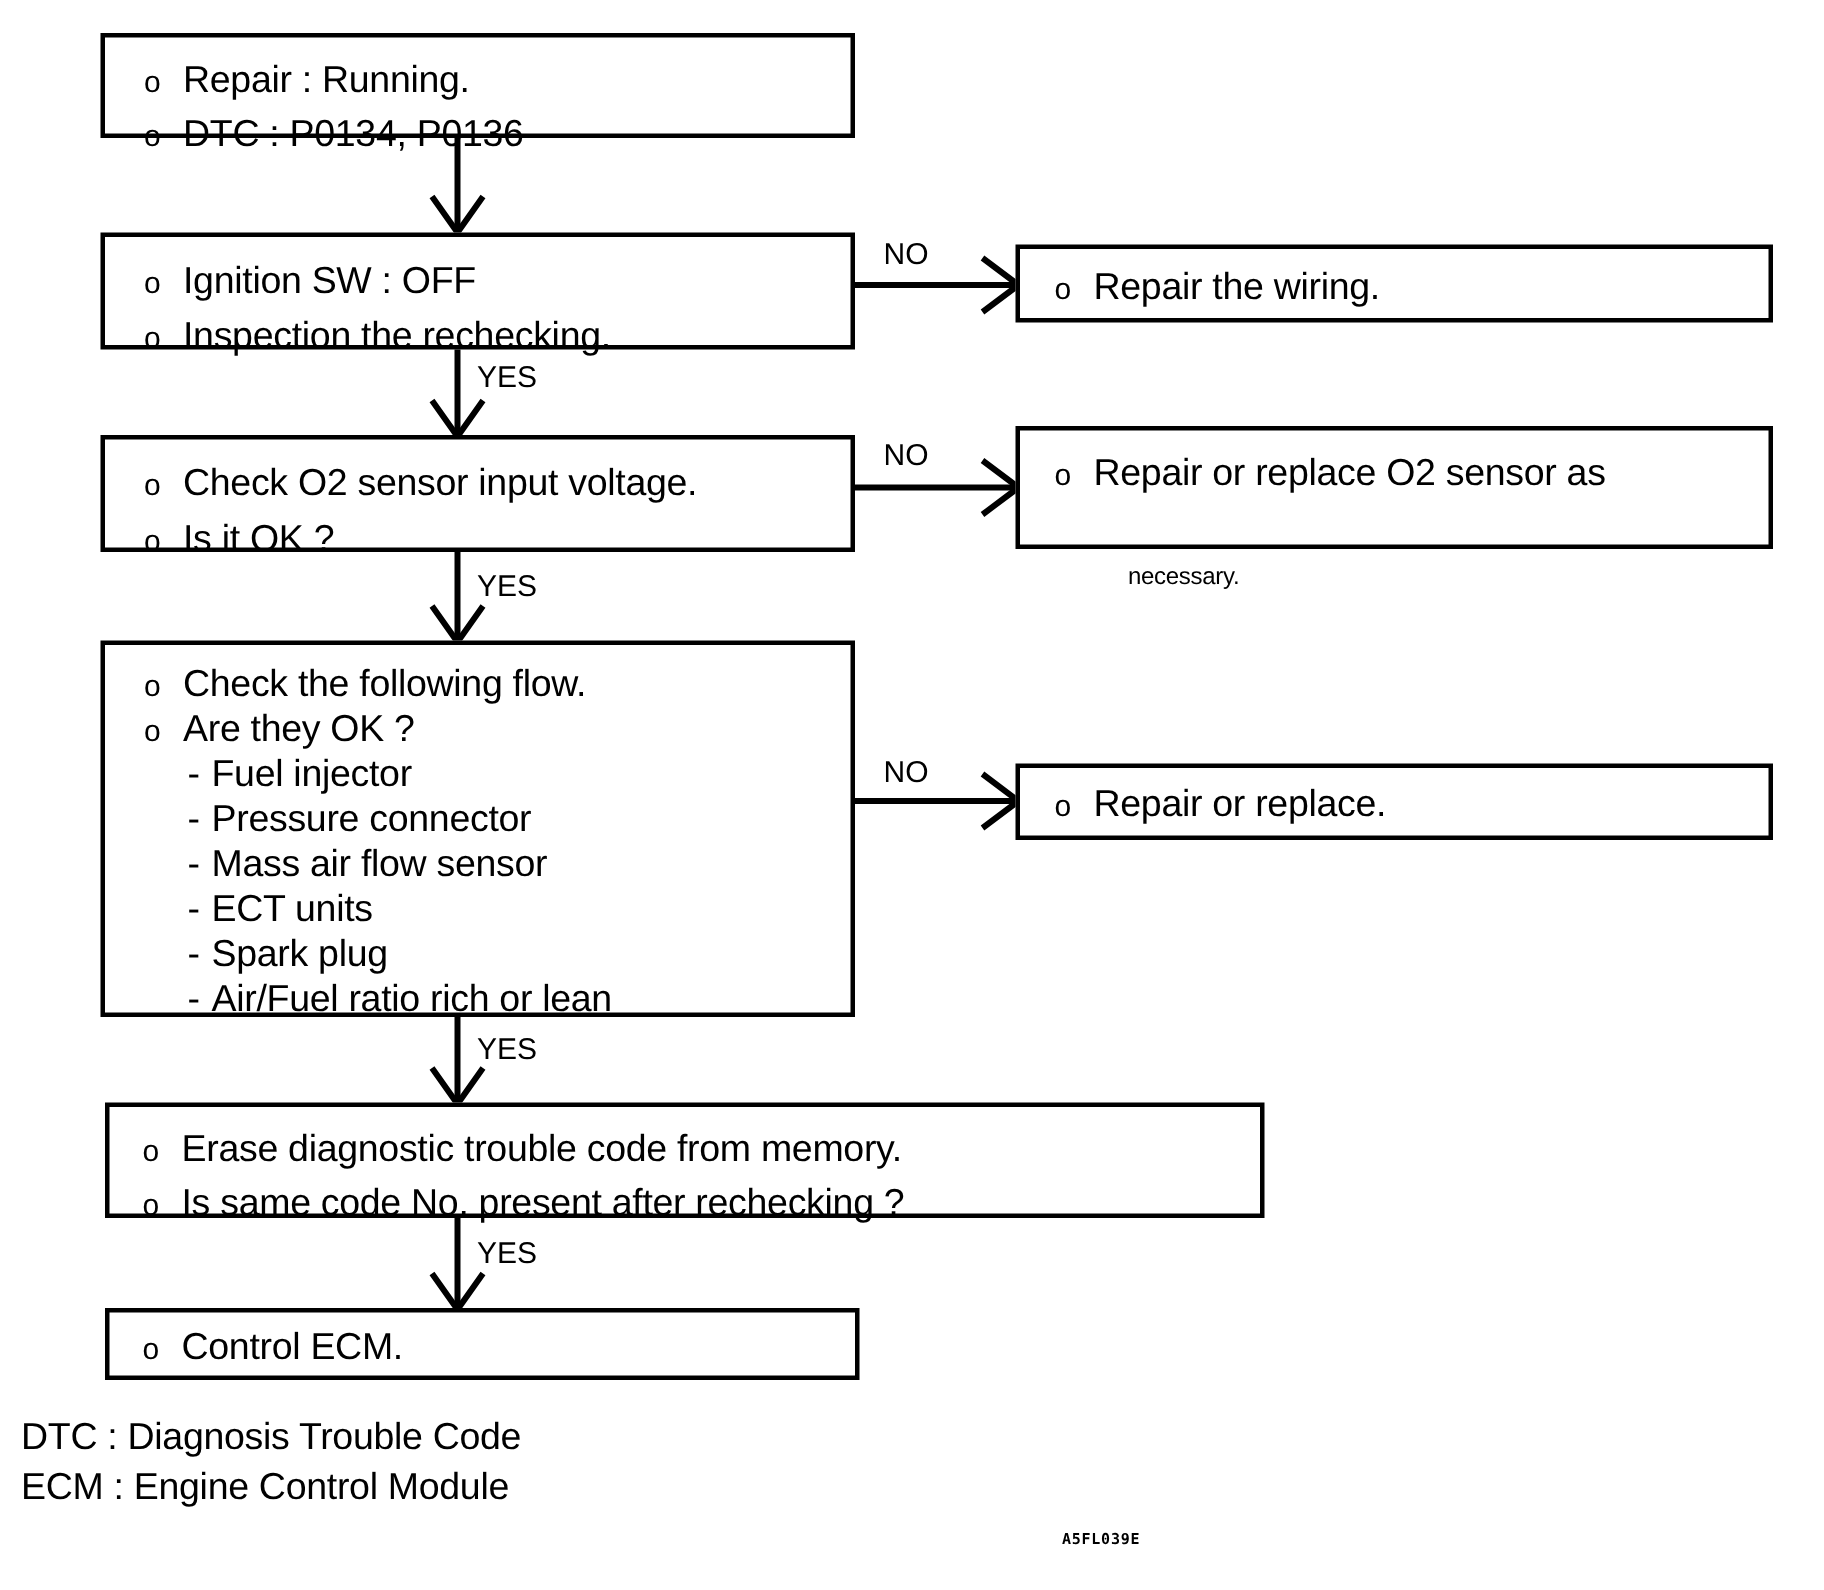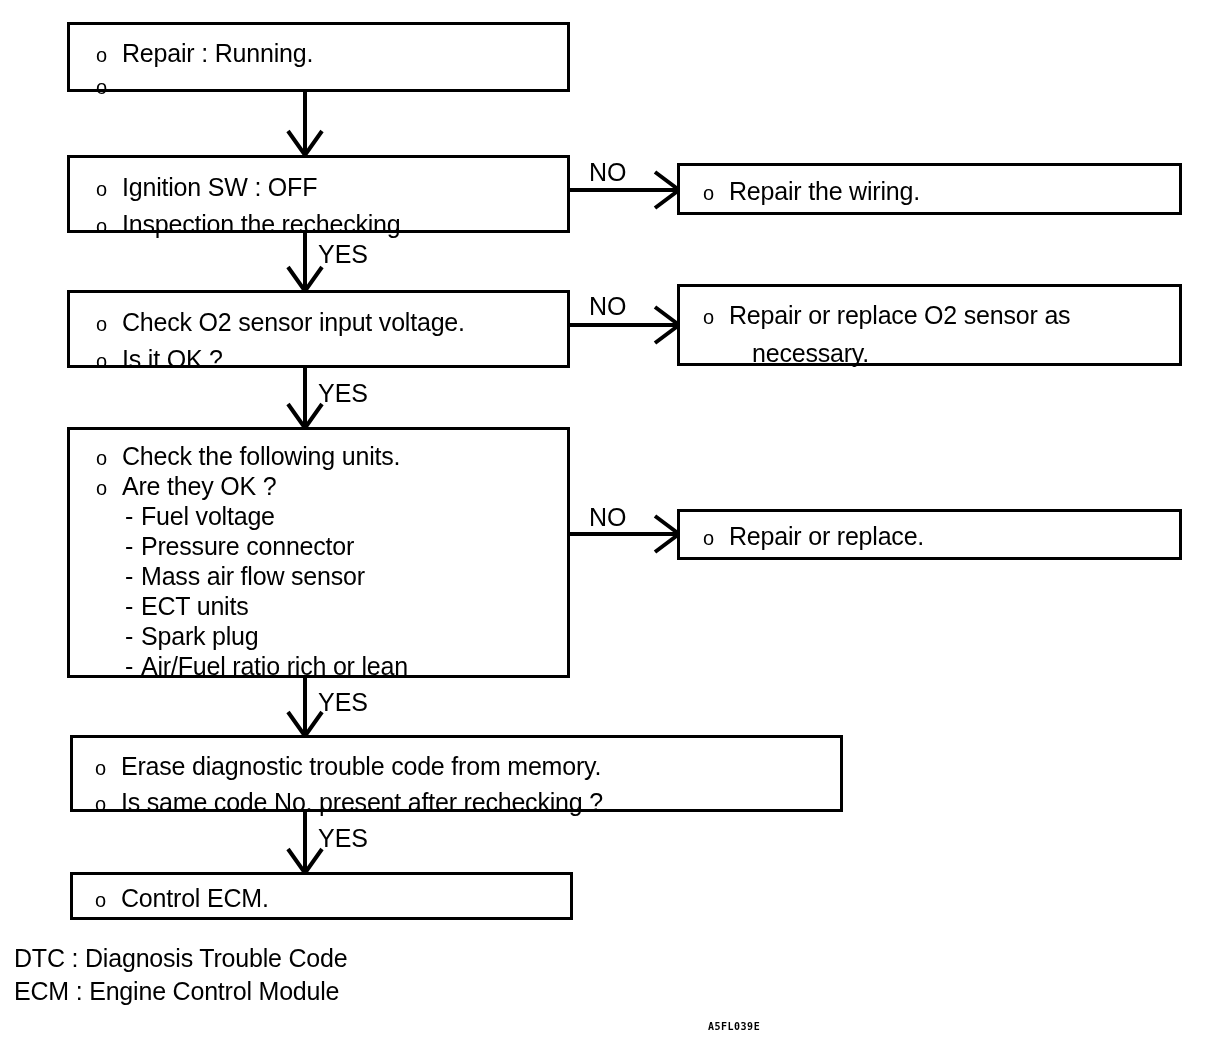--- a/index.html
+++ b/index.html
@@ -49,27 +49,28 @@
     flex: none;
   }
   .bullet-text {
     font-size: 25px;
     line-height: 1;
     letter-spacing: -0.2px;
   }
   .sub-row {
     position: absolute;
     white-space: nowrap;
-    font-size: 25px;
+    font-size: 16px;
     line-height: 1;
     letter-spacing: -0.2px;
+    margin-top: 36px;
   }
   .edge-label {
     position: absolute;
-    font-size: 25px;
+    font-size: 20px;
     line-height: 1;
     white-space: nowrap;
   }
   .legend-line {
     position: absolute;
     font-size: 25px;
     line-height: 1;
     white-space: nowrap;
     letter-spacing: -0.2px;
   }
@@ -116,20 +117,21 @@
     </g>
   </svg>
 
   <div class="node" style="left:67px; top:22px; width:503px; height:70px;">
     <div class="bullet-row" style="left:26px; top:16px;">
       <span class="bullet-mark">o</span>
       <span class="bullet-text">Repair : Running.</span>
     </div>
     <div class="bullet-row" style="left:26px; top:52px;">
       <span class="bullet-mark">o</span>
+      <span class="bullet-text">DTC : P0134, P0136</span>
     </div>
   </div>
 
   <div class="node" style="left:67px; top:155px; width:503px; height:78px;">
     <div class="bullet-row" style="left:26px; top:17px;">
       <span class="bullet-mark">o</span>
       <span class="bullet-text">Ignition SW : OFF</span>
     </div>
     <div class="bullet-row" style="left:26px; top:54px;">
       <span class="bullet-mark">o</span>
@@ -159,30 +161,30 @@
     <div class="bullet-row" style="left:23px; top:16px;">
       <span class="bullet-mark">o</span>
       <span class="bullet-text">Repair or replace O2 sensor as</span>
     </div>
     <div class="sub-row" style="left:72px; top:54px;">necessary.</div>
   </div>
 
   <div class="node" style="left:67px; top:427px; width:503px; height:251px;">
     <div class="bullet-row" style="left:26px; top:14px;">
       <span class="bullet-mark">o</span>
-      <span class="bullet-text">Check the following units.</span>
+      <span class="bullet-text">Check the following flow.</span>
     </div>
     <div class="bullet-row" style="left:26px; top:44px;">
       <span class="bullet-mark">o</span>
       <span class="bullet-text">Are they OK ?</span>
     </div>
 
     <div class="bullet-row" style="left:55px; top:74px;">
       <span class="bullet-mark" style="font-size:25px; width:16px;">-</span>
-      <span class="bullet-text">Fuel voltage</span>
+      <span class="bullet-text">Fuel injector</span>
     </div>
     <div class="bullet-row" style="left:55px; top:104px;">
       <span class="bullet-mark" style="font-size:25px; width:16px;">-</span>
       <span class="bullet-text">Pressure connector</span>
     </div>
     <div class="bullet-row" style="left:55px; top:134px;">
       <span class="bullet-mark" style="font-size:25px; width:16px;">-</span>
       <span class="bullet-text">Mass air flow sensor</span>
     </div>
     <div class="bullet-row" style="left:55px; top:164px;">

